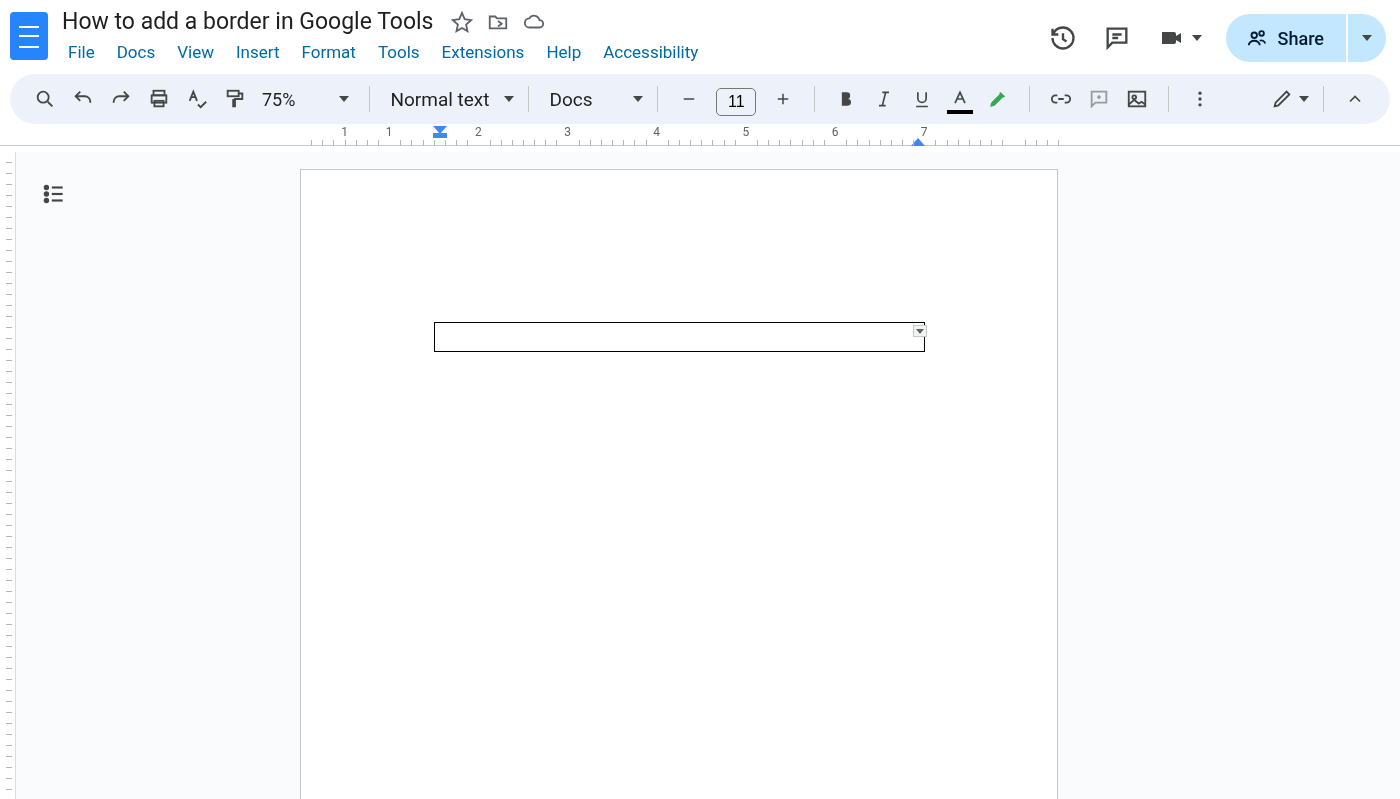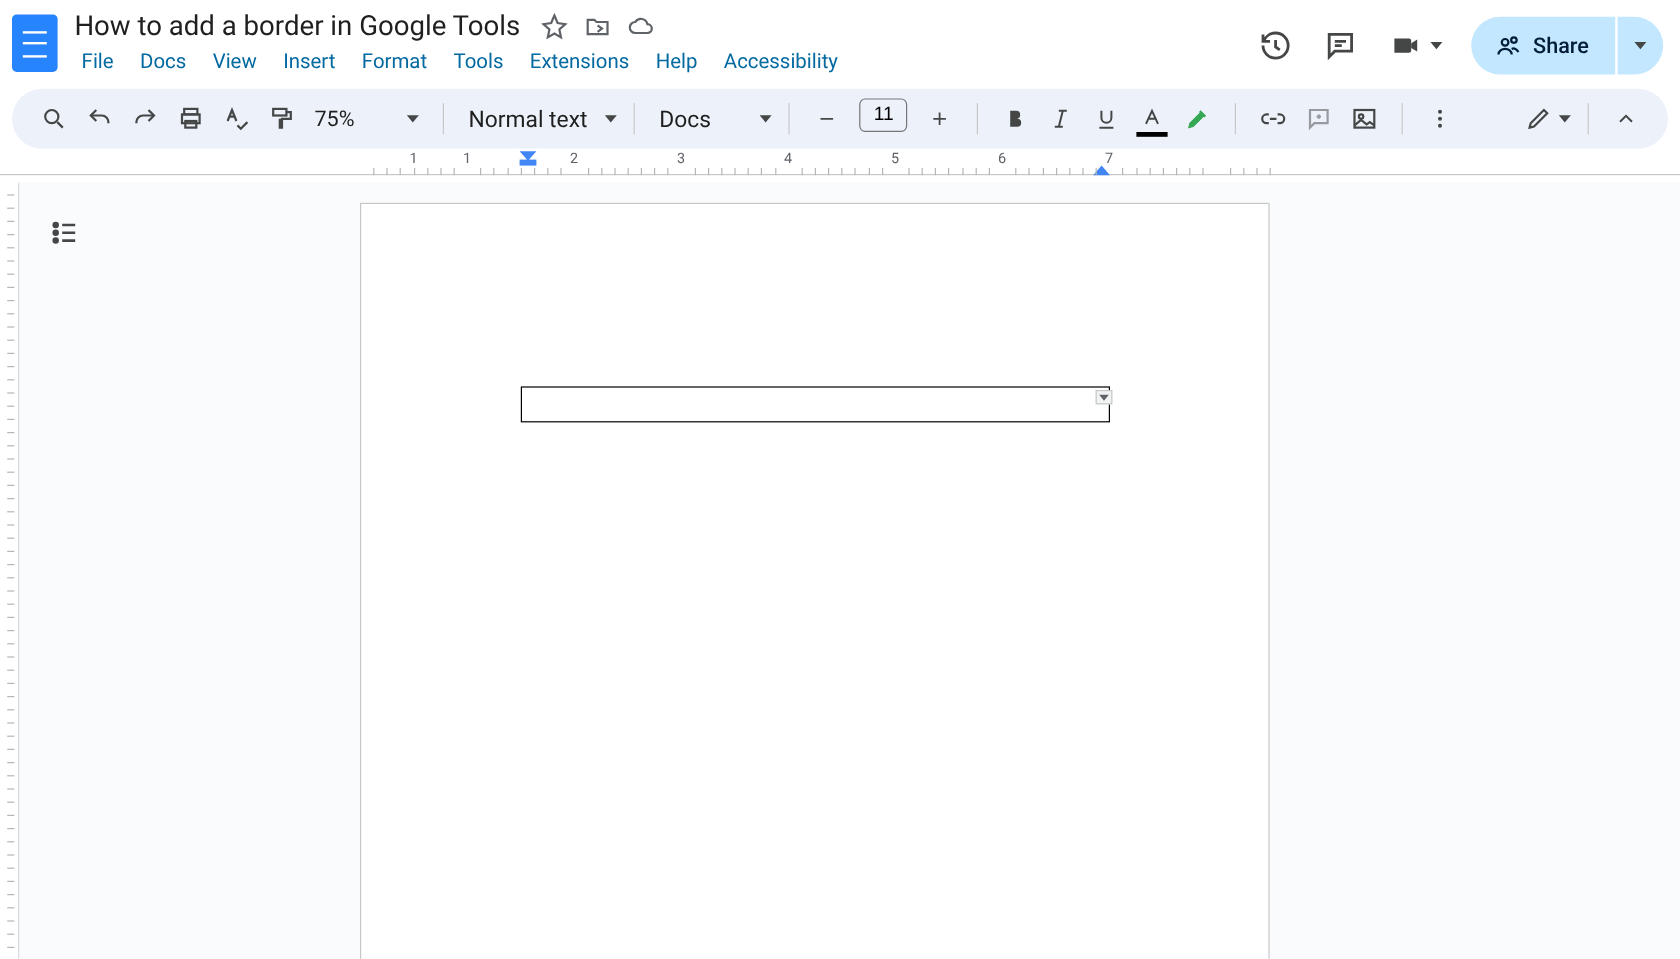--- a/index.html
+++ b/index.html
@@ -98,21 +98,21 @@
     display: flex; align-items: center; justify-content: space-between;
     gap: 14px; font-size: 19px; color: #1f1f1f;
   }
   .style-select { width: 130px; padding-left: 6px; }
   .font-select  { width: 100px; padding-left: 6px; }
   .caret {
     width: 0; height: 0; border-left: 5px solid transparent;
     border-right: 5px solid transparent; border-top: 6px solid #444746;
   }
   .fontsize {
-    display: flex; align-items: flex-start; gap: 10px;
+    display: flex; align-items: flex-end; gap: 10px;
   }
   .fontsize input {
     width: 40px; height: 28px; text-align: center;
     border: 1px solid #747775; border-radius: 5px;
     font-size: 16px; background: #edf2fa;
   }
   .text-color { position: relative; }
   .text-color .bar {
     position: absolute; left: 4px; right: 4px; bottom: 2px; height: 4px;
     background: #000;

